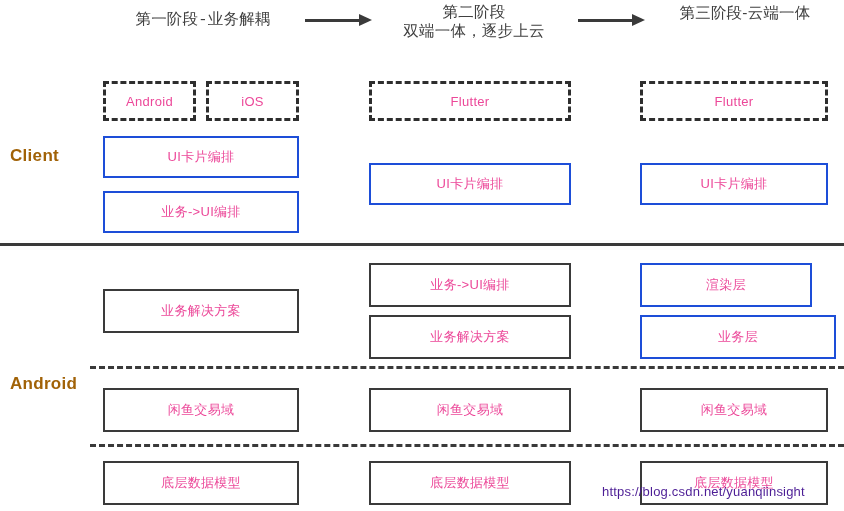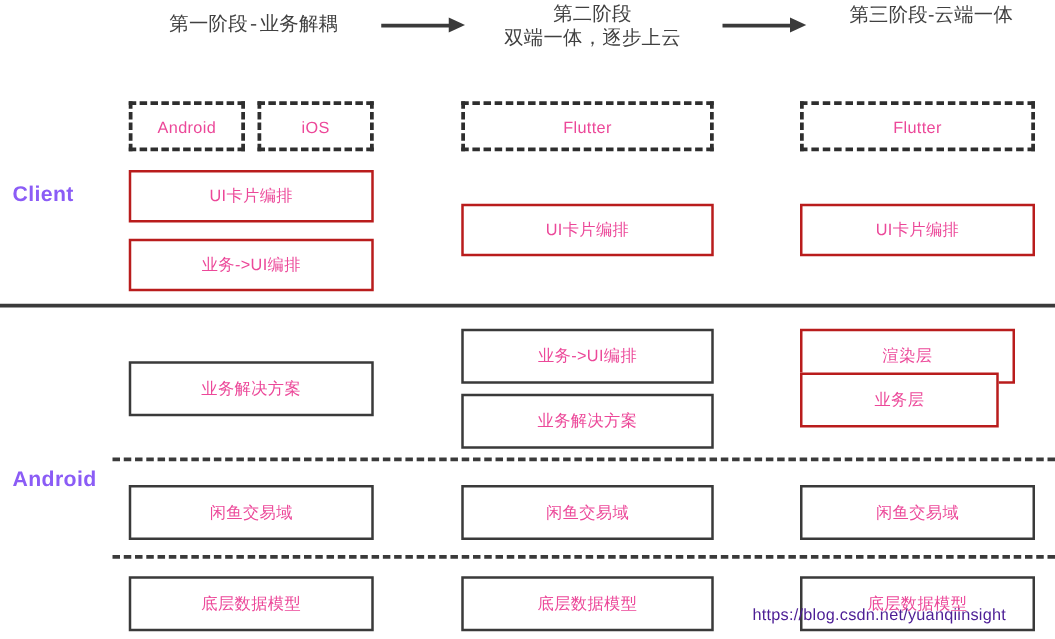--- a/index.html
+++ b/index.html
@@ -51,21 +51,21 @@
   .arrow-1 .shaft { width: 56px; }
   .arrow-1 .head { left: 54px; }
   .arrow-2 { left: 578px; top: 14px; width: 68px; }
   .arrow-2 .shaft { width: 56px; }
   .arrow-2 .head { left: 54px; }
 
   .side-label {
     position: absolute;
     font-weight: bold;
     font-size: 17px;
-    color: #8b5cf6;
+    color: #a16207;
     letter-spacing: 0.3px;
   }
   .label-client { left: 10px; top: 146px; }
   .label-server { left: 10px; top: 374px; }
 
   .rule-solid {
     position: absolute;
     left: 0;
     width: 844px;
     height: 3px;
@@ -87,21 +87,21 @@
     box-sizing: border-box;
     display: flex;
     align-items: center;
     justify-content: center;
     background: #ffffff;
     font-size: 13px;
     color: #ec4899;
     letter-spacing: 0.3px;
   }
   .box.solid-dark { border: 2px solid #3a3a3a; }
-  .box.solid-red  { border: 2px solid #b91c1c; text-align: right; }
+  .box.solid-red  { border: 2px solid #1d4ed8; text-align: right; }
   .box.dashed-dark{ border: 3px dashed #2e2e2e; }
 
   .watermark {
     position: absolute;
     left: 602px;
     top: 484px;
     font-size: 13px;
     color: #4c1d95;
     letter-spacing: 0.2px;
     white-space: nowrap;
@@ -146,17 +146,17 @@
 <div class="box solid-dark" style="left:103px; top:289px; width:196px; height:44px;">业务解决方案</div>
 <div class="box solid-dark" style="left:103px; top:388px; width:196px; height:44px;">闲鱼交易域</div>
 <div class="box solid-dark" style="left:103px; top:461px; width:196px; height:44px;">底层数据模型</div>
 
 <div class="box solid-dark" style="left:369px; top:263px; width:202px; height:44px;">业务-&gt;UI编排</div>
 <div class="box solid-dark" style="left:369px; top:315px; width:202px; height:44px;">业务解决方案</div>
 <div class="box solid-dark" style="left:369px; top:388px; width:202px; height:44px;">闲鱼交易域</div>
 <div class="box solid-dark" style="left:369px; top:461px; width:202px; height:44px;">底层数据模型</div>
 
 <div class="box solid-red" style="left:640px; top:263px; width:172px; height:44px;">渲染层</div>
-<div class="box solid-red" style="left:640px; top:298px; width:159px; height:44px;">业务层</div>
+<div class="box solid-red" style="left:640px; top:315px; width:196px; height:44px;">业务层</div>
 <div class="box solid-dark" style="left:640px; top:388px; width:188px; height:44px;">闲鱼交易域</div>
 <div class="box solid-dark" style="left:640px; top:461px; width:188px; height:44px;">底层数据模型</div>
 
 <div class="watermark">https://blog.csdn.net/yuanqiinsight</div>
 
 </body></html>

